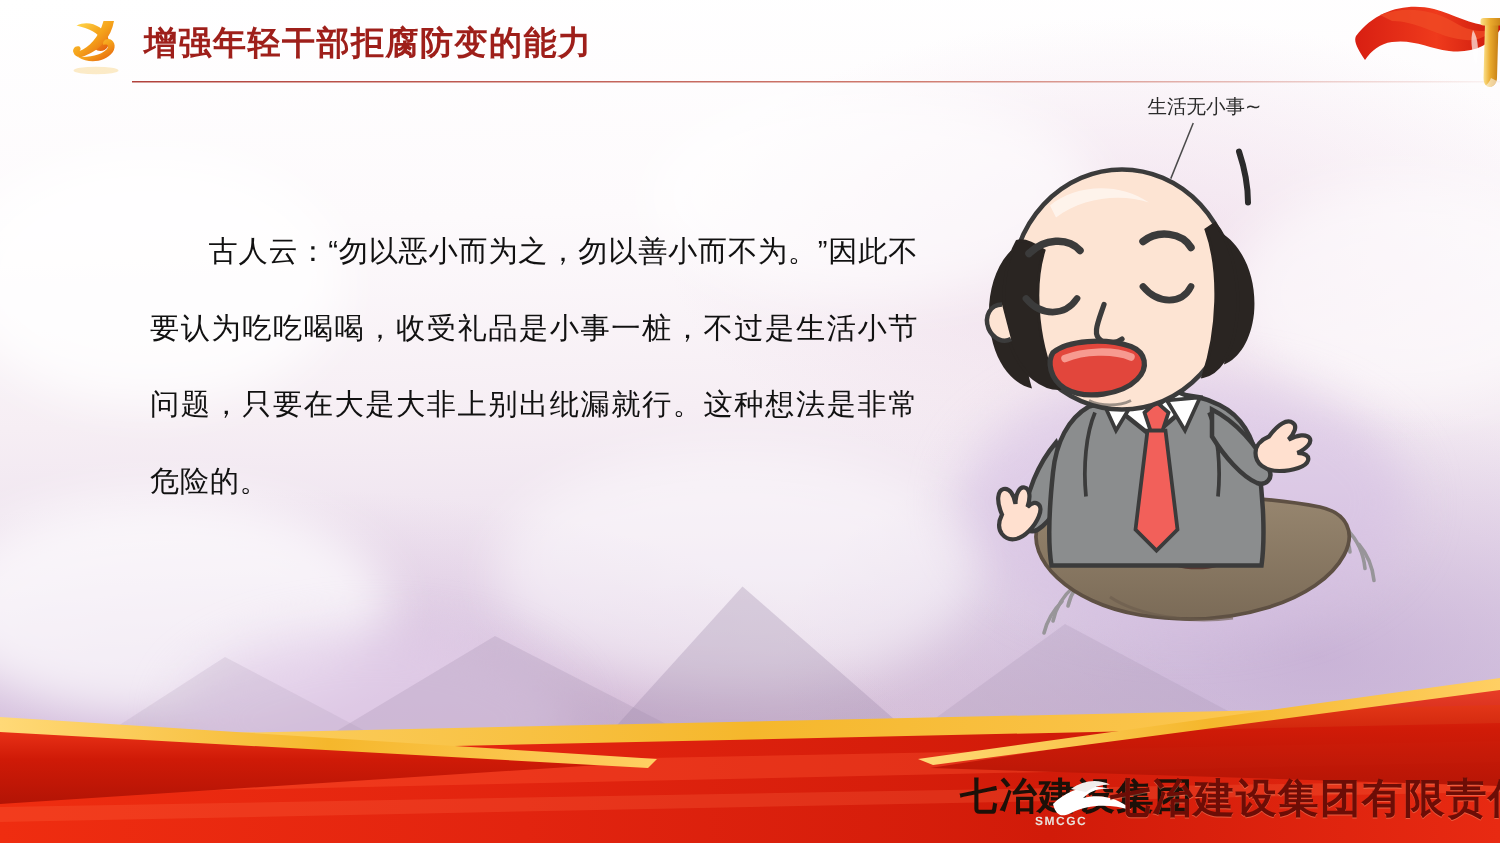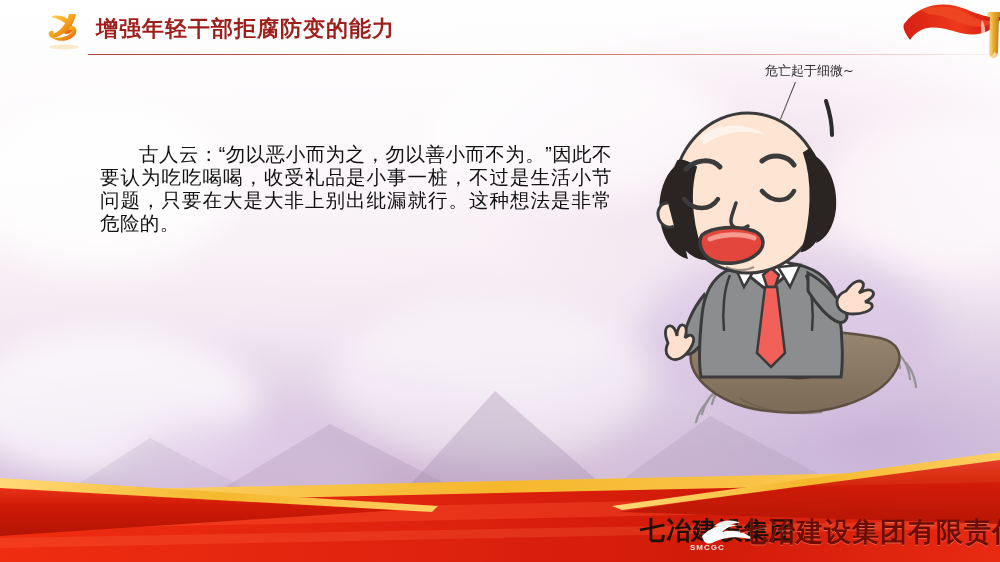--- a/index.html
+++ b/index.html
@@ -46,21 +46,21 @@
     position:absolute;left:93px;top:86px;width:516px;height:47px;border-radius:9px;
     background:linear-gradient(180deg,#f4411b 0%,#f03d16 40%,#e02b0a 58%,#cf1c05 100%);
     box-shadow:0 3px 6px rgba(120,20,0,.35), inset 0 1px 0 rgba(255,255,255,.30);
     display:flex;align-items:center;justify-content:center;
   }
   .title-pill span{color:#fff;font-size:26px;font-weight:bold;letter-spacing:16px;text-indent:16px;
                    text-shadow:0 1px 2px rgba(100,10,0,.45);}
 
   
   .body-text{position:absolute;left:100px;top:143px;width:512px;color:#111;
-             font-size:19.5px;line-height:23px;letter-spacing:.4px;text-align:justify;}
+             font-size:19.5px;line-height:51px;letter-spacing:.4px;text-align:justify;}
   .body-text p{margin:0;text-indent:2em;}
 
   
   .speech{position:absolute;left:765px;top:62px;font-size:13px;color:#2b2b2b;white-space:nowrap;
           font-family:"DejaVu Sans",sans-serif;}
   .speech-tail{position:absolute;left:795px;top:82px;width:1px;height:40px;
                background:#4a4a4a;transform:rotate(22deg);transform-origin:top center;}
 
   
   .toon{position:absolute;left:630px;top:95px;width:350px;height:360px;}
@@ -138,21 +138,21 @@
         <path d="M96 52c-2 5-4 5-6 6 4 1 8 0 10-4z" fill="#fff" opacity=".55"></path>
       </svg>
     </div>
   </div>
 
 
   <div class="body-text">
     <p>古人云：“勿以恶小而为之，勿以善小而不为。”因此不要认为吃吃喝喝，收受礼品是小事一桩，不过是生活小节问题，只要在大是大非上别出纰漏就行。这种想法是非常危险的。</p>
   </div>
 
-  <div class="speech">危亡起于细微~</div>
+  <div class="speech">生活无小事~</div>
   <div class="speech-tail"></div>
 
   <div class="toon">
     <svg viewBox="0 0 350 360" width="350" height="360">
       <defs>
         <linearGradient id="gBag" x1="0" y1="0" x2="0" y2="1">
           <stop offset="0" stop-color="#97866f"></stop>
             <stop offset="1" stop-color="#7b6b57"></stop>
         </linearGradient>
       </defs>

